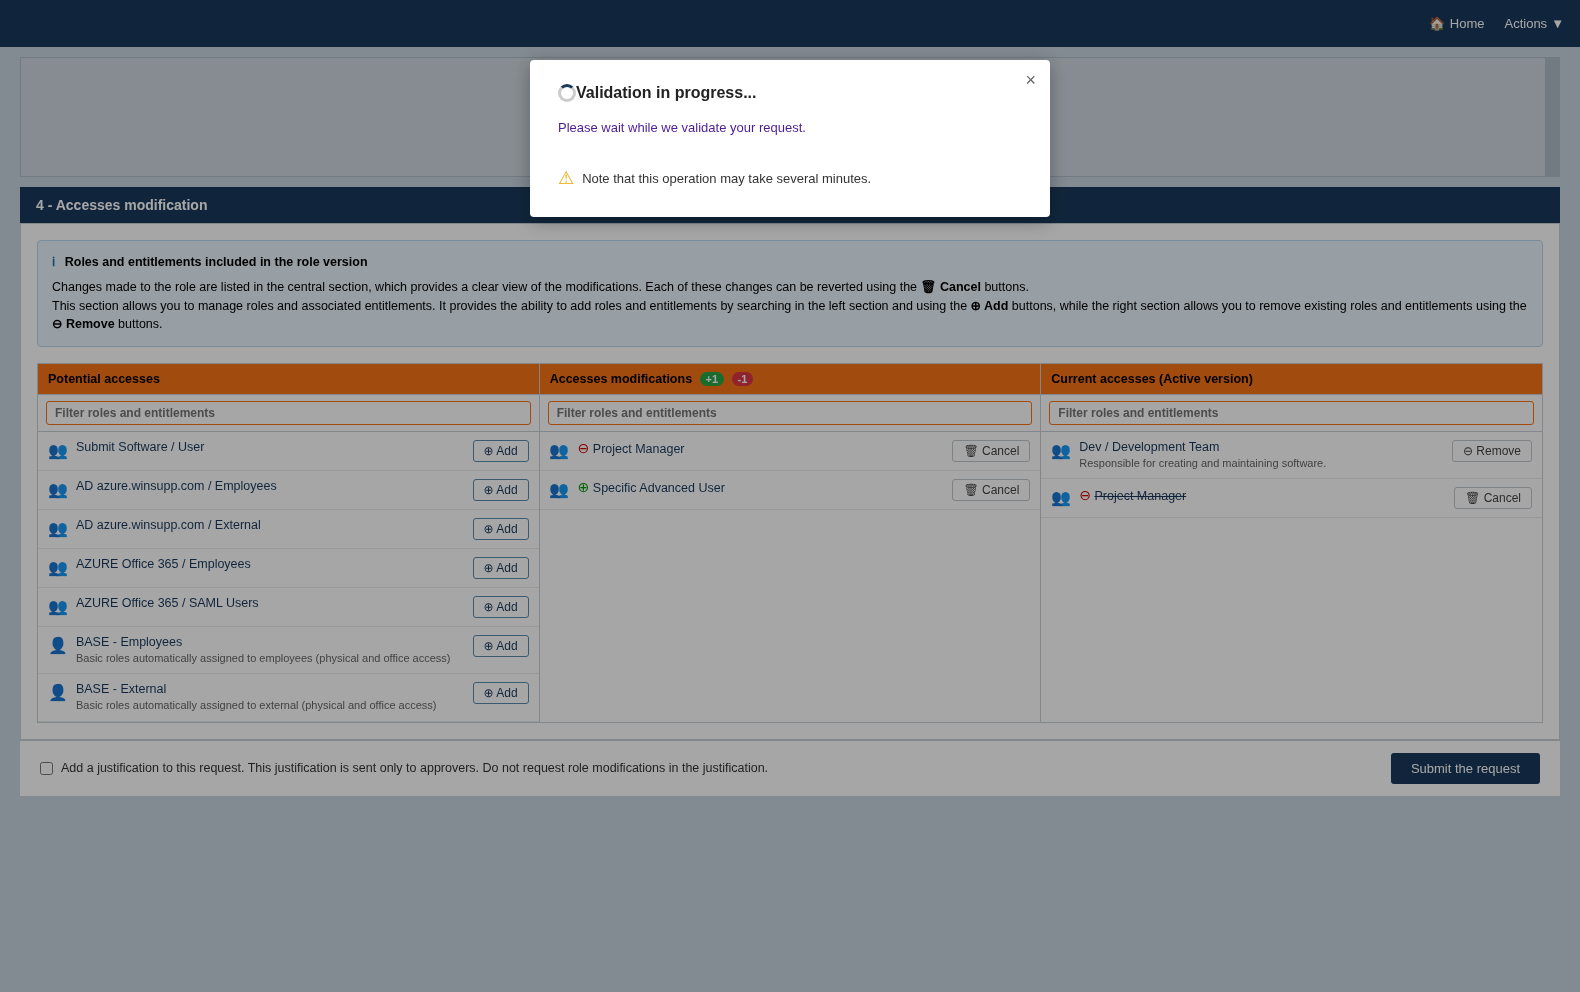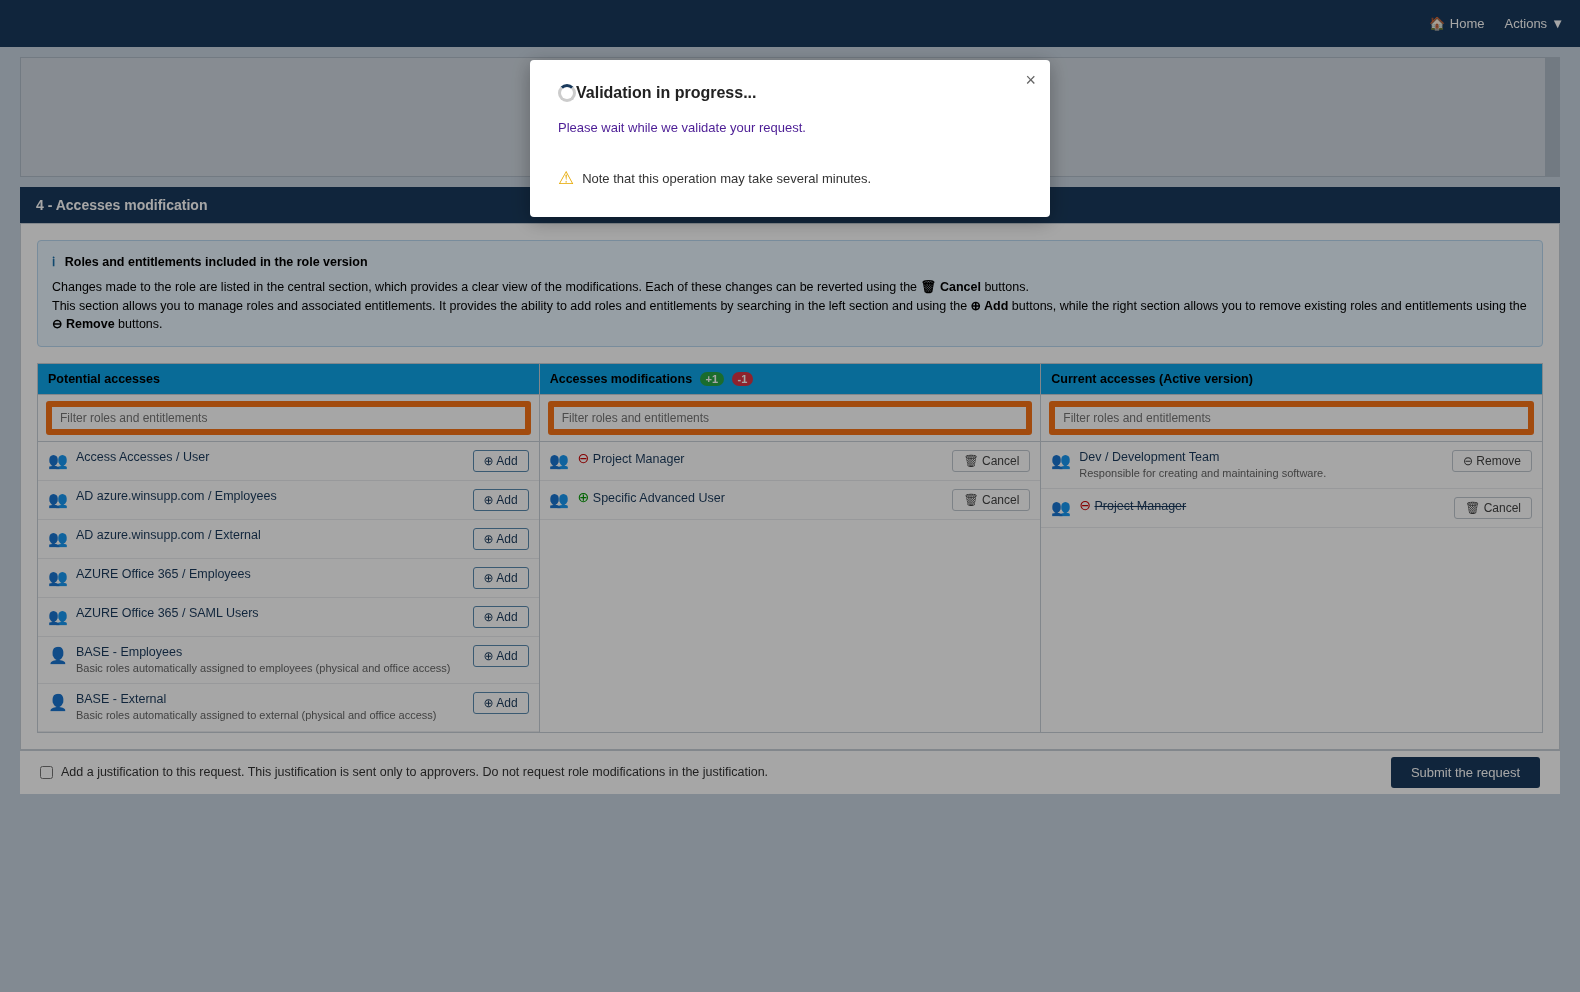--- a/index.html
+++ b/index.html
@@ -100,21 +100,21 @@
       flex: 1;
       border-right: 1px solid #c8d0d8;
       display: flex;
       flex-direction: column;
       max-height: 380px;
     }
     .col:last-child {
       border-right: none;
     }
     .col-header {
-      background: #0ea5e9;
+      background: #f97316;
       padding: 8px 10px;
       font-weight: bold;
       font-size: 12.5px;
       border-bottom: 1px solid #c8d0d8;
       white-space: nowrap;
     }
     .col-header .badge {
       background: #5a9fd4;
       color: white;
       border-radius: 10px;
@@ -122,24 +122,25 @@
       font-size: 11px;
       margin-left: 4px;
     }
     .col-filter {
       padding: 6px 8px;
       border-bottom: 1px solid #c8d0d8;
     }
     .col-filter input {
       width: 100%;
       padding: 4px 8px;
-      border: 6px solid #f97316;
+      border: 1px solid #f97316;
       border-radius: 3px;
       font-size: 12px;
       outline: none;
+      font-weight: bold;
     }
     .col-list {
       overflow-y: auto;
       flex: 1;
       position: relative;
     }
 
     .list-item {
       padding: 8px 10px;
       border-bottom: 1px solid #eaecef;
@@ -216,21 +217,21 @@
       white-space: nowrap;
     }
 
     .status-remove { color: #cc0000; font-size: 14px; }
     .status-add { color: #009900; font-size: 14px; }
 
     
     .bottom-bar {
       background: white;
       border-top: 1px solid #c8d0d8;
-      padding: 6px 20px;
+      padding: 12px 20px;
       display: flex;
       align-items: center;
       justify-content: space-between;
       margin-top: 0;
       gap: 16px;
     }
     .bottom-bar label {
       display: flex;
       align-items: center;
       gap: 8px;
@@ -362,21 +363,21 @@
           <span>Potential accesses</span>
         </div>
         <div class="col-filter">
           <input type="text" placeholder="Filter roles and entitlements" style="">
         </div>
         <div class="col-list">
 
           <div class="list-item">
             <span class="item-icon">👥</span>
             <div class="item-content">
-              <div class="item-name">Access Accesses / User</div>
+              <div class="item-name">Submit Software / User</div>
             </div>
             <div class="item-actions">
               <button class="btn-add">⊕ Add</button>
             </div>
           </div>
           <div class="list-item">
             <span class="item-icon">👥</span>
             <div class="item-content">
               <div class="item-name">AD azure.winsupp.com / Employees</div>
             </div>

